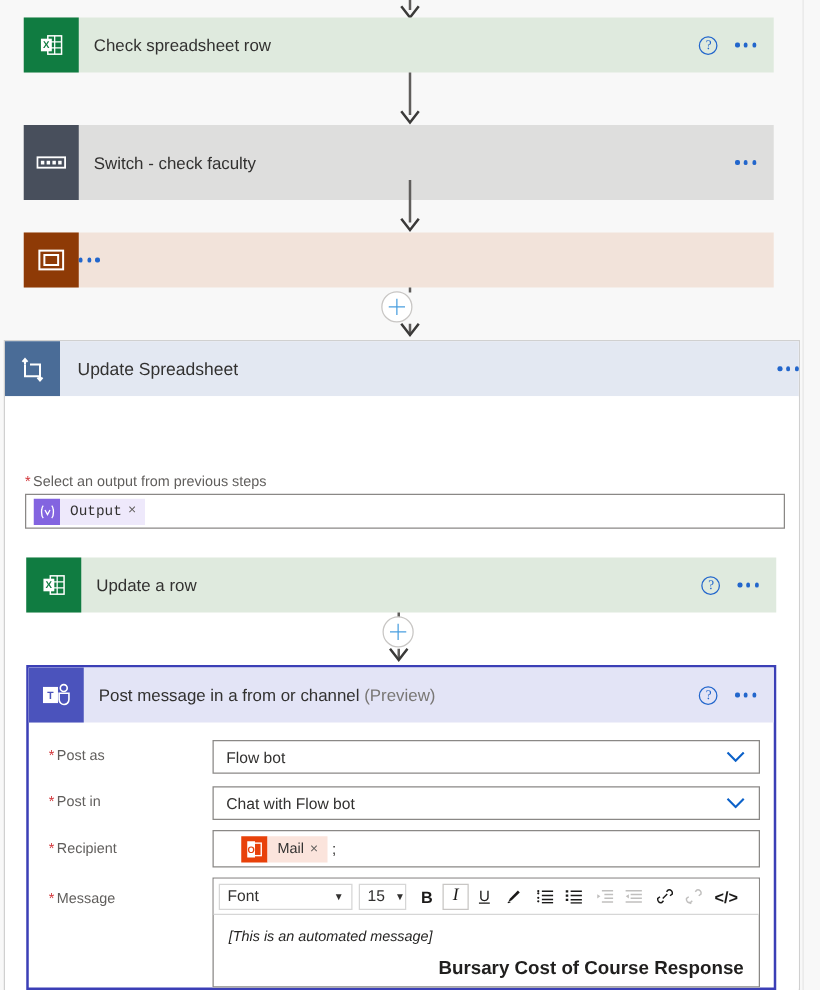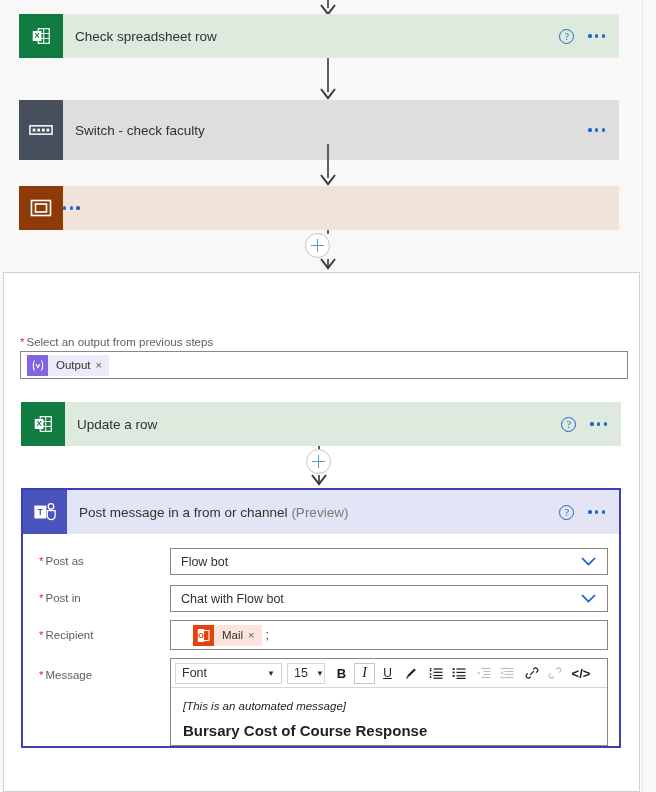--- a/index.html
+++ b/index.html
@@ -92,21 +92,21 @@
   .rte-sel .sv{padding:0 4px 0 6px;white-space:nowrap;}
   .rte-sel .sc{margin-left:auto;padding:0 6px 0 4px;font-size:8px;color:#323130;}
   .tbtn{
     width:21px;height:21px;display:flex;align-items:center;justify-content:center;
     box-sizing:border-box;font-size:13px;color:#1b1a19;
   }
   .tbtn.framed{border:1px solid #c8c6c4;}
   .tbtn.dim{color:#c0bfbe;}
   .rte-body{padding:10px 12px 0 12px;font-size:12.5px;color:#252423;line-height:1.55;}
   .rte-body .auto{font-style:italic;font-size:11.5px;color:#252423;}
-  .rte-body h3{margin:3px 0 12px 0;font-size:15px;font-weight:bold;color:#201f1e;}
+  .rte-body h3{margin:3px 0 12px 0;font-size:15px;font-weight:bold;color:#201f1e;text-align:right;}
   .scrollgut{position:absolute;top:0;right:0;width:13px;height:792px;background:#f8f8f8;border-left:1px solid #e6e6e6;}
 </style>
 </head>
 <body>
 
 <div class="canvas">
 
   <div class="conn" style="top:0px;height:16px;">
     <div class="conn-inner" style="height:16px;">
       <div class="vline" style="height:8px;"></div>
@@ -208,29 +208,46 @@
           </svg>
       </div>
     </div>
   </div>
   <div class="plusbtn" style="left:305px;top:233px;">
     <span class="ph"></span>
       <span class="pv"></span>
   </div>
 
   <div class="scope" style="left:3px;top:272px;width:637px;height:520px;border:1px solid #d0d0d0;background:#ffffff;">
+    <div class="scope-head" style="background:#e3e8f2;">
+      <div class="ico" style="background:#4a6c97;">
+        <svg width="22" height="22" viewBox="0 0 22 22">
+          <path d="M5 7.5 L5 17 L17 17 L17 7.5 L9 7.5" fill="none" stroke="#ffffff" stroke-width="1.6"></path>
+          <path d="M5 7.5 L5 3.5 M3 5.5 L5 3.2 L7 5.5" fill="none" stroke="#ffffff" stroke-width="1.6"></path>
+          <path d="M17 17 L17 20 M15 18 L17 20.3 L19 18" fill="none" stroke="#ffffff" stroke-width="1.6"></path>
+        </svg>
+      </div>
+      <div class="ttl">Update Spreadsheet</div>
+      <div class="acts">
+        <div class="dots">
+            <i></i>
+            <i></i>
+            <i></i>
+          </div>
+      </div>
+    </div>
 
     <div class="scope-body" style="height:475px;position:relative;">
 
       <div style="position:absolute;left:16px;top:63px;" class="fieldlabel">
         <span class="req">*</span><span>Select an output from previous steps</span>
       </div>
 
       <div class="inputbox" style="position:absolute;left:16px;top:78px;width:608px;height:28px;">
-        <div style="padding-left:6px;display:flex;align-items:center;">
+        <div style="padding-left:6px;display:flex;align-items:center;font-family:Liberation Mono, monospace;">
           <span class="token">
             <span class="tico" style="background:#8364e0;">
               <svg width="14" height="13" viewBox="0 0 14 13">
                 <path d="M3.6 1.5 C1.8 3.5 1.8 9.5 3.6 11.5" fill="none" stroke="#ffffff" stroke-width="1.1"></path>
                 <path d="M10.4 1.5 C12.2 3.5 12.2 9.5 10.4 11.5" fill="none" stroke="#ffffff" stroke-width="1.1"></path>
                 <path d="M5 5 L7 8.6 L9 5" fill="none" stroke="#ffffff" stroke-width="1.1"></path>
               </svg>
             </span>
             <span class="tlbl" style="background:#eee9fb;">
               <span>Output</span>

